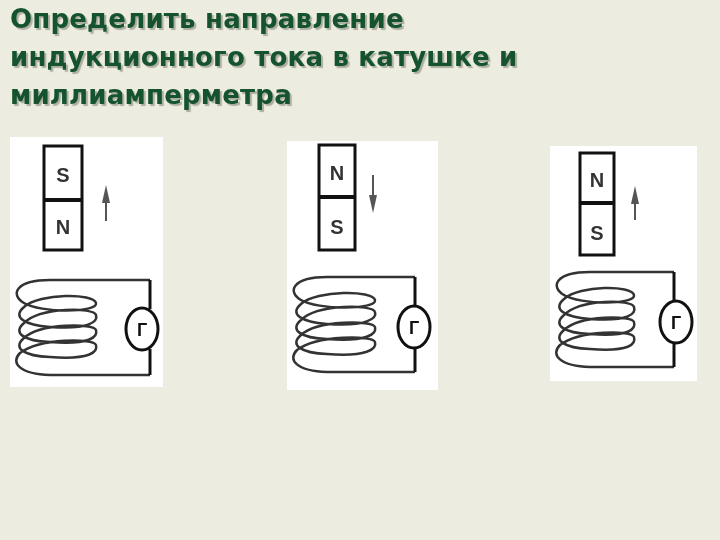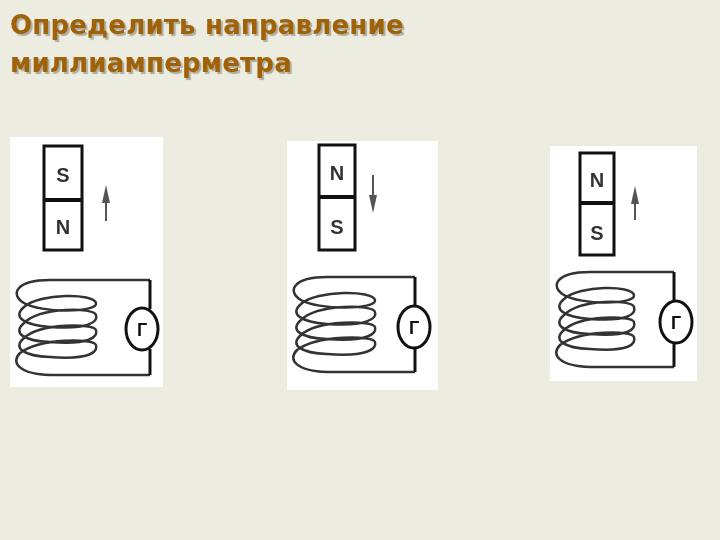--- a/index.html
+++ b/index.html
@@ -2,36 +2,37 @@
 <html><head>
   <meta charset="utf-8">
   <style>
     html, body { margin:0; padding:0; }
     body {
       width:720px; height:540px; overflow:hidden; position:relative;
       background:#ECECE0;
       font-family:"DejaVu Sans", sans-serif;
     }
     .title {
-      position:absolute; left:10px; top:6px; width:700px;
+      position:absolute; left:10px; top:0; width:700px;
       margin:0; font-weight:bold; font-size:26px; line-height:38px;
-      color:#a16207; letter-spacing:0.2px;
+      color:#14532d; letter-spacing:0.2px;
       text-shadow:2px 2px 1px rgba(120,120,110,0.55);
     }
     .title span { display:block; white-space:nowrap; }
     .panel {
       position:absolute; background:#fff;
     }
     .panel svg { position:absolute; left:0; top:0; width:100%; height:100%; }
   </style>
 </head>
 <body>
 
 <h1 class="title">
   <span>Определить направление</span>
+  <span>индукционного тока в катушке и</span>
   <span>миллиамперметра</span>
 </h1>
 
 <div class="panel" style="left:10px; top:137px; width:153px; height:250px;">
   <svg viewBox="0 0 153 250">
     <g>
       <rect x="34" y="9" width="38" height="104" fill="#fff" stroke="#111" stroke-width="3"></rect>
       <line x1="34" y1="63" x2="72" y2="63" stroke="#111" stroke-width="4"></line>
       <text x="53" y="45" text-anchor="middle" font-family="Liberation Sans, sans-serif" font-weight="bold" font-size="20" fill="#333">S</text>
       <text x="53" y="97" text-anchor="middle" font-family="Liberation Sans, sans-serif" font-weight="bold" font-size="20" fill="#333">N</text>

